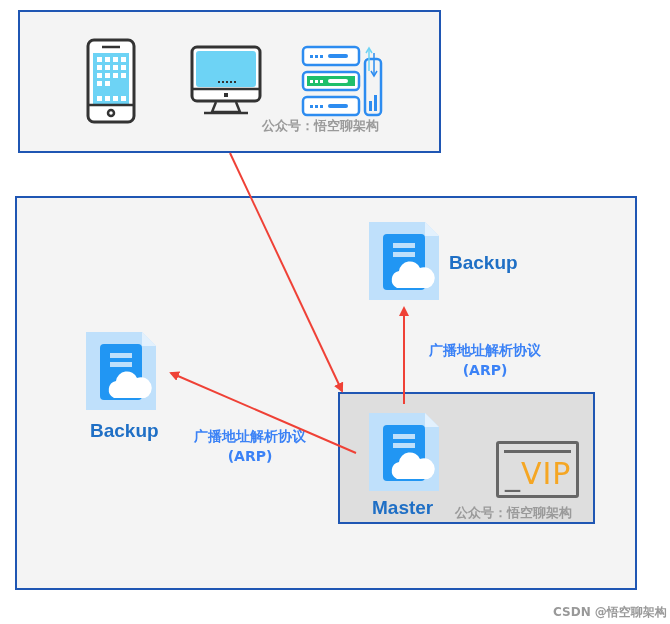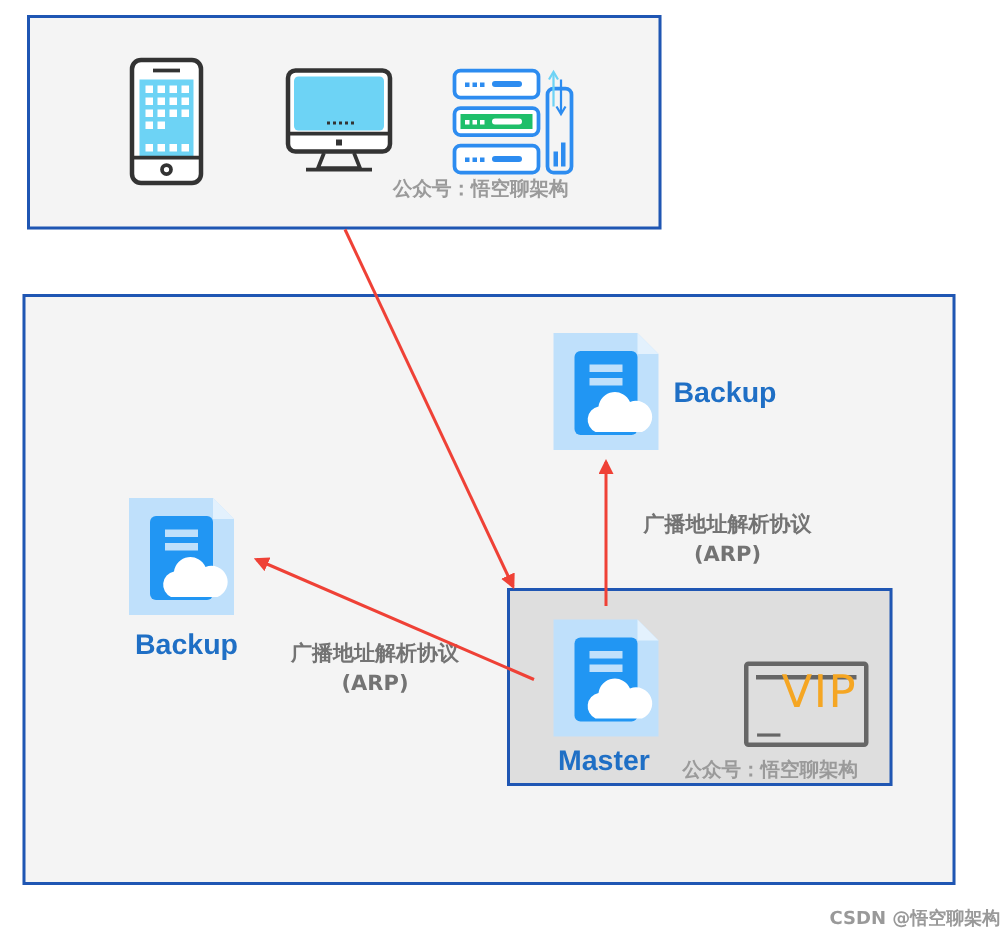--- a/index.html
+++ b/index.html
@@ -3,21 +3,21 @@
 <meta charset="utf-8">
 <style>
   html, body { margin:0; padding:0; background:#ffffff; }
   body { width:670px; height:624px; position:relative; overflow:hidden; font-family:"DejaVu Sans", sans-serif; }
   .box { position:absolute; box-sizing:border-box; border:2px solid #1f56b3; }
   #client-box { left:18px; top:10px; width:423px; height:143px; background:#f4f4f4; }
   #cluster-box { left:15px; top:196px; width:622px; height:394px; background:#f4f4f4; }
   #master-box { left:338px; top:392px; width:257px; height:132px; background:#dedede; }
   .abs { position:absolute; }
   .node-label { position:absolute; color:#1f6fc5; font-weight:bold; font-size:19px; font-family:"Liberation Sans", sans-serif; }
-  .arp { position:absolute; color:#737373; font-weight:bold; font-size:14px; text-align:center; line-height:20px; font-family:"DejaVu Sans", sans-serif; }
+  .arp { position:absolute; color:#3b82f6; font-weight:bold; font-size:14px; text-align:center; line-height:20px; font-family:"DejaVu Sans", sans-serif; }
   .wm { position:absolute; color:#9a9a9a; font-weight:bold; font-size:13px; font-family:Liberation Serif, serif; }
   .credit { position:absolute; color:#999; font-size:12px; font-family:"DejaVu Sans", sans-serif;font-weight:bold; }
   svg { overflow:visible; }
 </style>
 </head>
 <body>
 
 <div class="box" id="client-box">
 </div>
 
@@ -129,21 +129,21 @@
   <rect x="14" y="12" width="42" height="56" rx="4" fill="#2196f3"></rect>
   <rect x="24" y="21" width="22" height="5" fill="#bfe0fb"></rect>
   <rect x="24" y="30" width="22" height="5" fill="#bfe0fb"></rect>
   <path d="M28 66 a9 9 0 0 1 2 -17 a11 11 0 0 1 21 -3 a10 10 0 0 1 8 20 Z" fill="#fff"></path>
 </svg>
 <div class="node-label" style="left:372px;top:497px">Master</div>
 
 <div class="abs" style="left:496px;top:441px;width:83px;height:57px;box-sizing:border-box;border:3px solid #666;border-radius:3px;">
   <div class="abs" style="left:5px;top:6px;width:67px;height:3px;background:#666;"></div>
   <span class="abs" style="left:6px;top:14px;color:#666;font-size:30px;line-height:34px;font-family:'DejaVu Sans',sans-serif;">_</span>
-  <span class="abs" style="left:22px;top:0;color:#f5a623;font-size:30px;line-height:36px;font-family:'DejaVu Sans',sans-serif;letter-spacing:1px;">VIP</span>
+  <span class="abs" style="left:22px;top:12px;color:#f5a623;font-size:30px;line-height:36px;font-family:'DejaVu Sans',sans-serif;letter-spacing:1px;">VIP</span>
 </div>
 
 <div class="wm" style="left:455px;top:504px">公众号：悟空聊架构</div>
 
 <div class="arp" style="left:415px;top:340px;width:140px">
   <div>广播地址解析协议</div>
   <div>(ARP)</div>
 </div>
 <div class="arp" style="left:180px;top:426px;width:140px">
   <div>广播地址解析协议</div>

